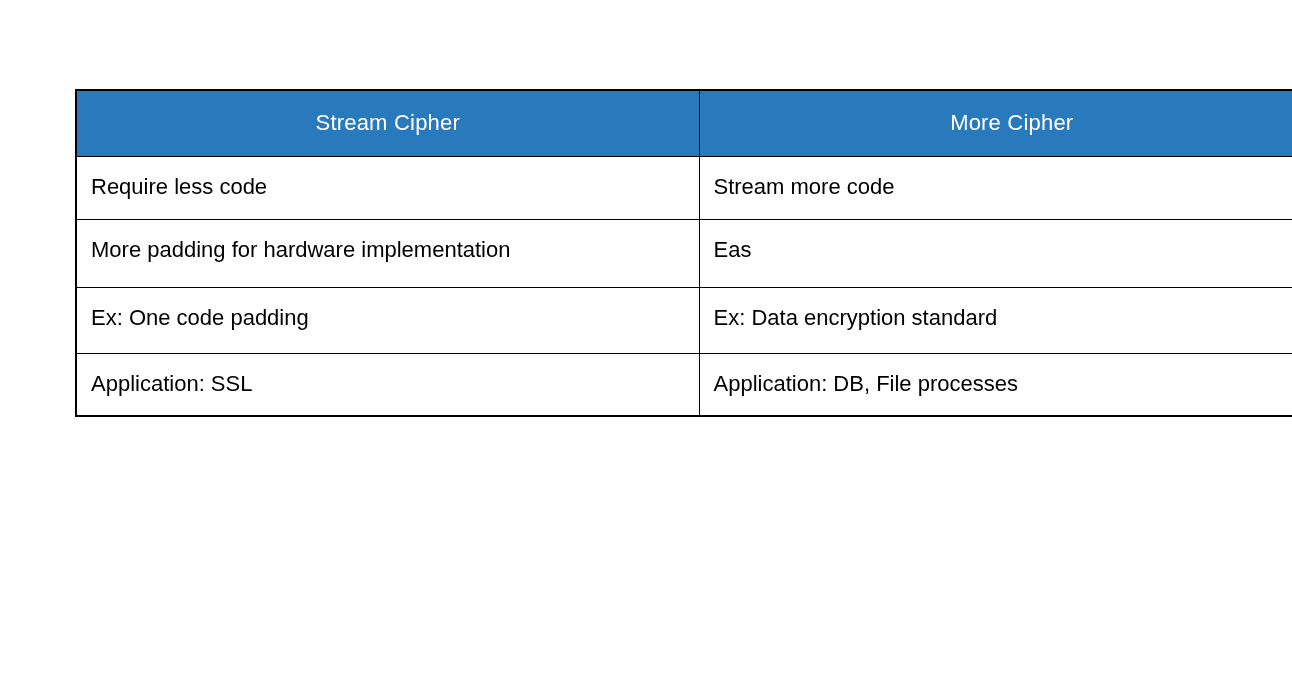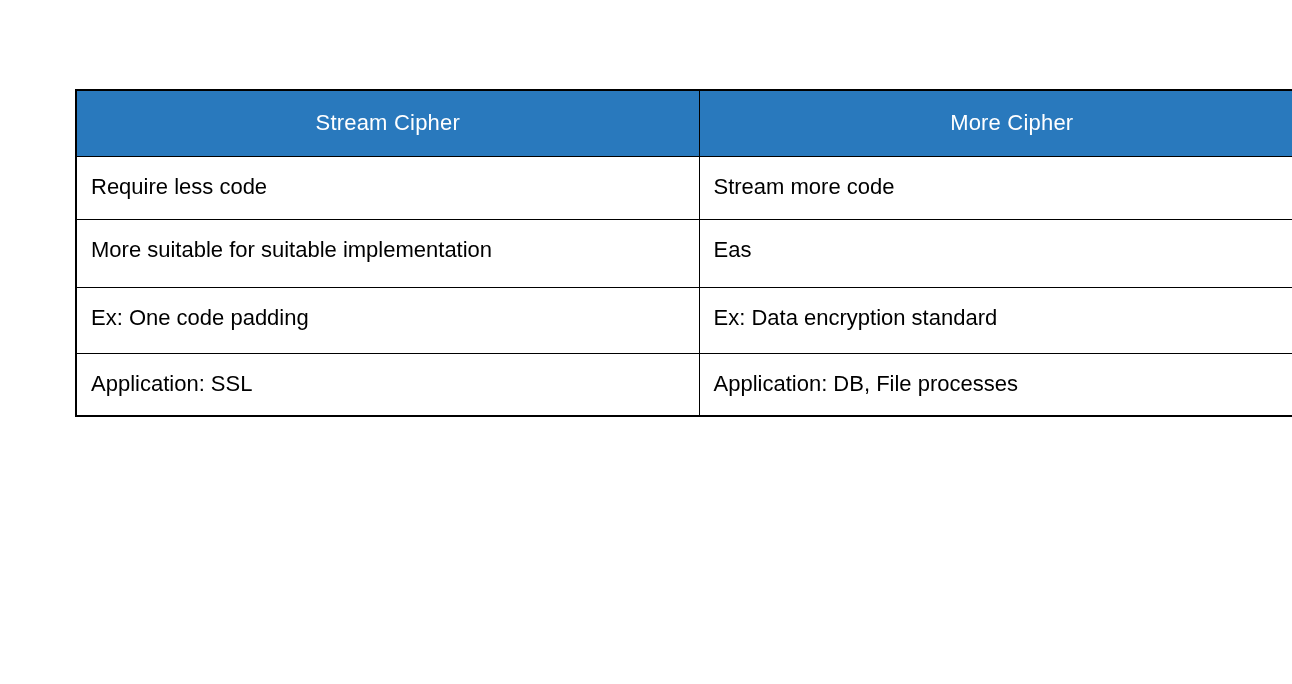--- a/index.html
+++ b/index.html
@@ -76,21 +76,21 @@
         <th>Stream Cipher</th>
         <th>More Cipher</th>
       </tr>
     </thead>
     <tbody>
       <tr class="r4">
         <td>Require less code</td>
         <td>Stream more code</td>
       </tr>
       <tr class="r5">
-        <td>More suitable for suitable implementation</td>
+        <td>More padding for hardware implementation</td>
         <td>Eas</td>
       </tr>
       <tr class="r6">
         <td>Ex: One code padding</td>
         <td>Ex: Data encryption standard</td>
       </tr>
       <tr class="r7">
         <td>Application: SSL</td>
         <td>Application: DB, File processes</td>
       </tr>

